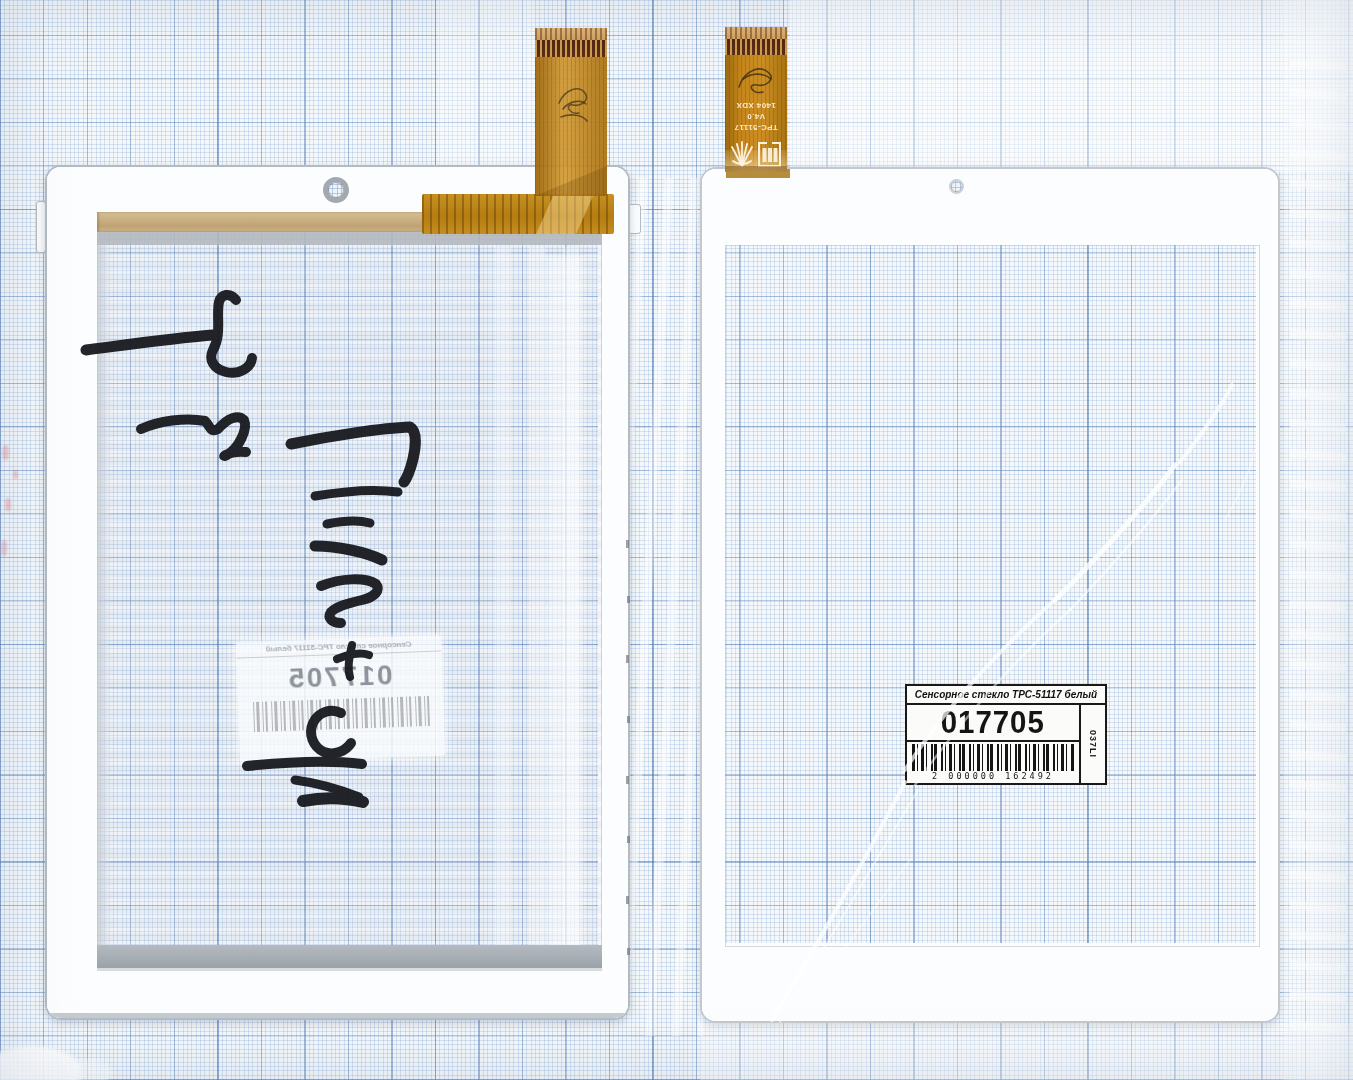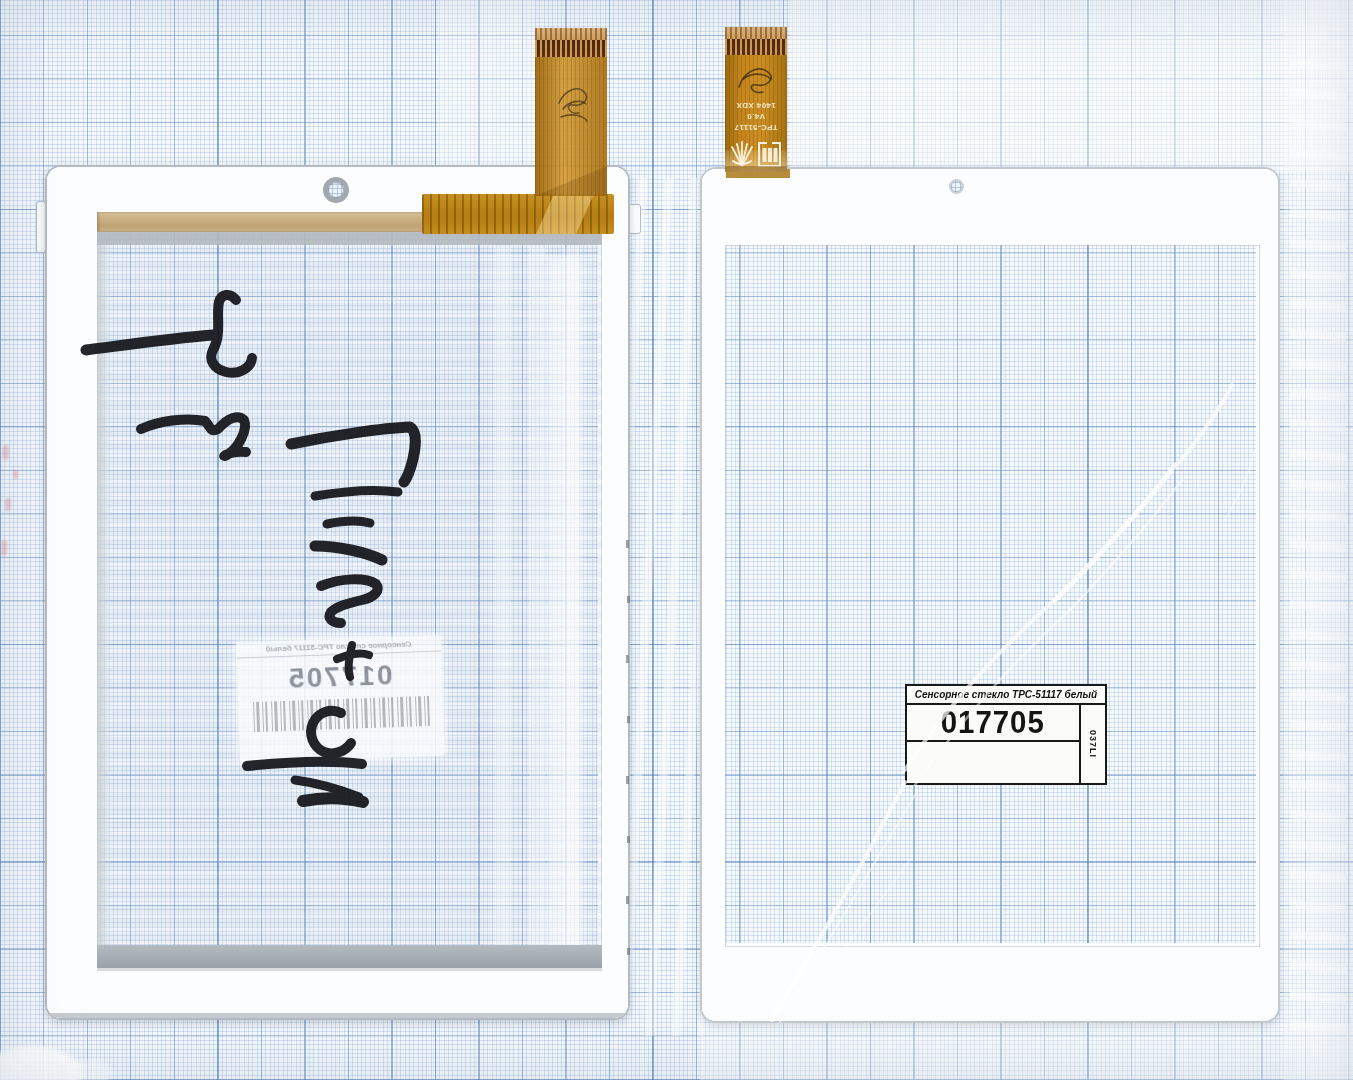--- a/index.html
+++ b/index.html
@@ -189,20 +189,24 @@
     <div class="abs glass" style="left:23px;top:76px;width:535px;height:702px;background:rgba(255,255,255,.04);"></div>
     <div class="abs minigrid cam-front" style="left:247px;top:10px;width:15px;height:15px;"></div>
 
     <div class="abs label" style="left:203px;top:515px;width:202px;height:101px;">
       <div class="label-title">Сенсорное стекло TPC-51117 белый</div>
       <div class="label-main">
         <div class="label-leftcol">
           <div class="label-number">
               <span>017705</span>
             </div>
+          <div class="label-bc">
+            <div class="bars"></div>
+            <div class="bc-digits">2 000000 162492</div>
+          </div>
         </div>
         <div class="label-sidecol">
           <div class="label-side-text">037LI</div>
         </div>
       </div>
     </div>
   </div>
 
   <div class="abs cable" style="left:535px;top:28px;width:72px;height:168px;">
     <div class="abs cable-tip" style="left:0;top:0;width:100%;height:12px;"></div>

